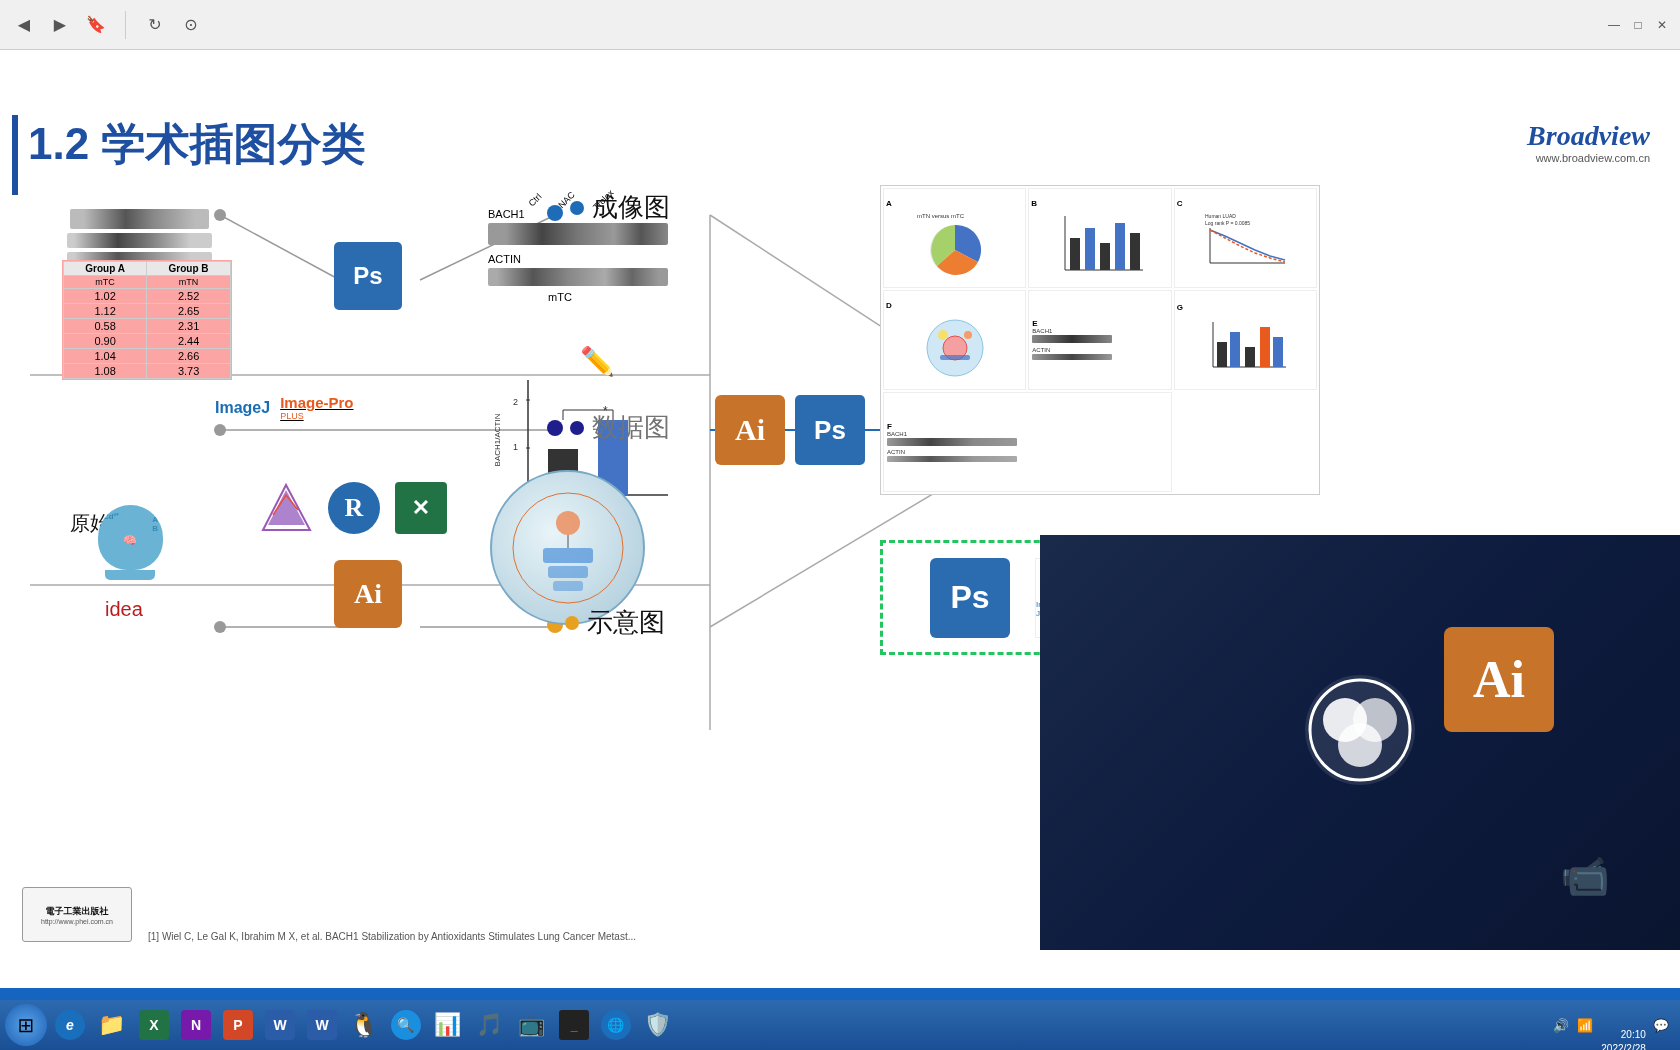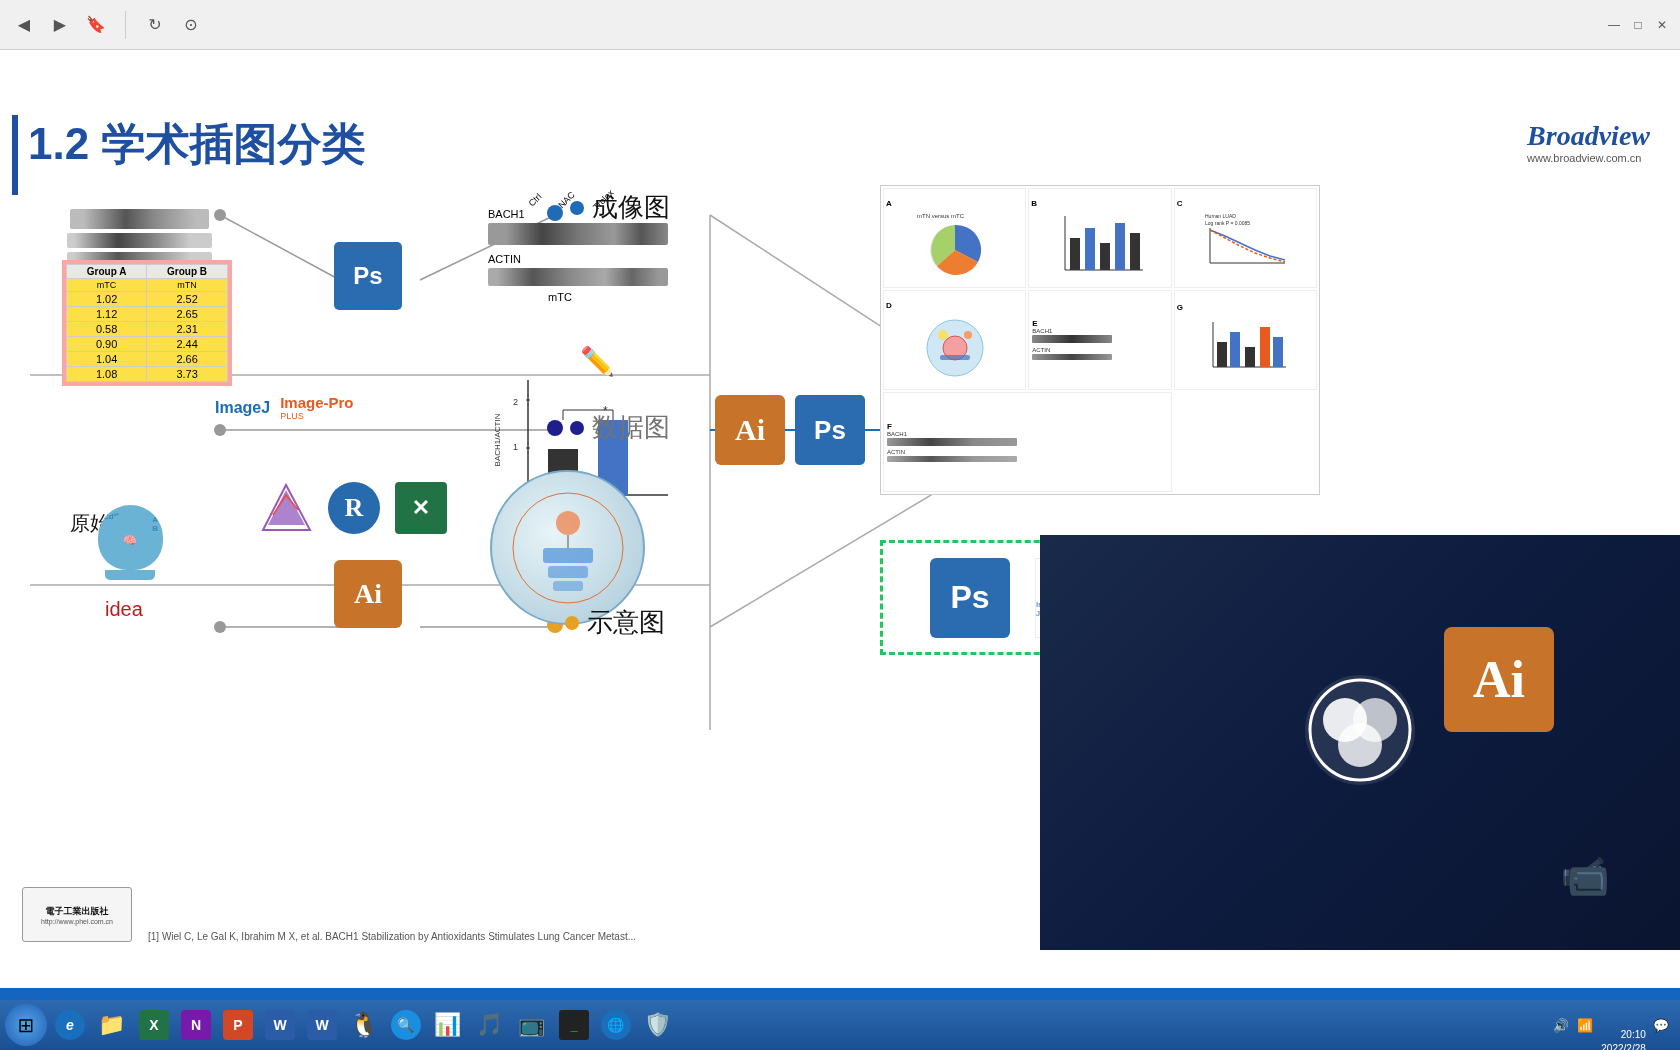--- a/index.html
+++ b/index.html
@@ -82,21 +82,21 @@
       font-size: 44px;
       font-weight: bold;
       color: #1e4fa0;
       font-family: 'SimHei', 'Arial', sans-serif;
     }
 
     
     .broadview-logo {
       position: absolute;
       top: 70px; right: 30px;
-      text-align: left;
+      text-align: right;
       margin-left: 36px;
     }
     .broadview-logo .brand {
       font-size: 28px;
       font-style: italic;
       font-weight: bold;
       color: #1a1a1a;
       font-family: 'Times New Roman', serif;
     }
     .broadview-logo .brand span {
@@ -114,22 +114,22 @@
       width: 1680px;
       height: 700px;
       pointer-events: none;
     }
 
     
     .data-table {
       position: absolute;
       top: 210px; left: 62px;
       width: 170px;
-      background: #fde047;
-      border: 4px solid #fca5a5;
+      background: #fca5a5;
+      border: 1px solid #fca5a5;
       font-size: 11px;
     }
     .data-table table {
       width: 100%;
       border-collapse: collapse;
     }
     .data-table th, .data-table td {
       border: 1px solid #ccc;
       padding: 1px 4px;
       text-align: center;
@@ -277,21 +277,21 @@
   <div style="position:absolute; top:548px; left:105px; font-size:20px; font-family:'Arial',sans-serif; color:#b91c1c;">idea</div>
 
   <div style="position:absolute; top:192px; left:334px; width:68px; height:68px; background:#2b6cb0; display:flex; align-items:center; justify-content:center; border-radius:5px;">
     <span style="font-size:24px; font-weight:bold; color:white; font-family:'Arial',sans-serif;">Ps</span>
   </div>
 
   <div style="position:absolute; top:344px; left:215px; display:flex; gap:10px; align-items:center;">
     <div style="font-size:16px; font-weight:bold; color:#1a6db5;">
       <span>ImageJ</span>
     </div>
-    <div style="font-size:14px;">
+    <div style="font-size:14px;text-decoration:underline;">
       <span style="color:#e85a1e; font-weight:bold; font-size:15px;">Image-Pro</span>
       <div style="font-size:9px; color:#e85a1e;">PLUS</div>
     </div>
   </div>
 
   <div style="position:absolute; top:430px; left:258px; display:flex; gap:15px; align-items:center;">
 
     <div style="width:55px; height:55px; position:relative;">
       <svg width="55" height="55">
         <polygon points="5,50 28,5 52,50" fill="none" stroke="#9b59b6" stroke-width="2"></polygon>

